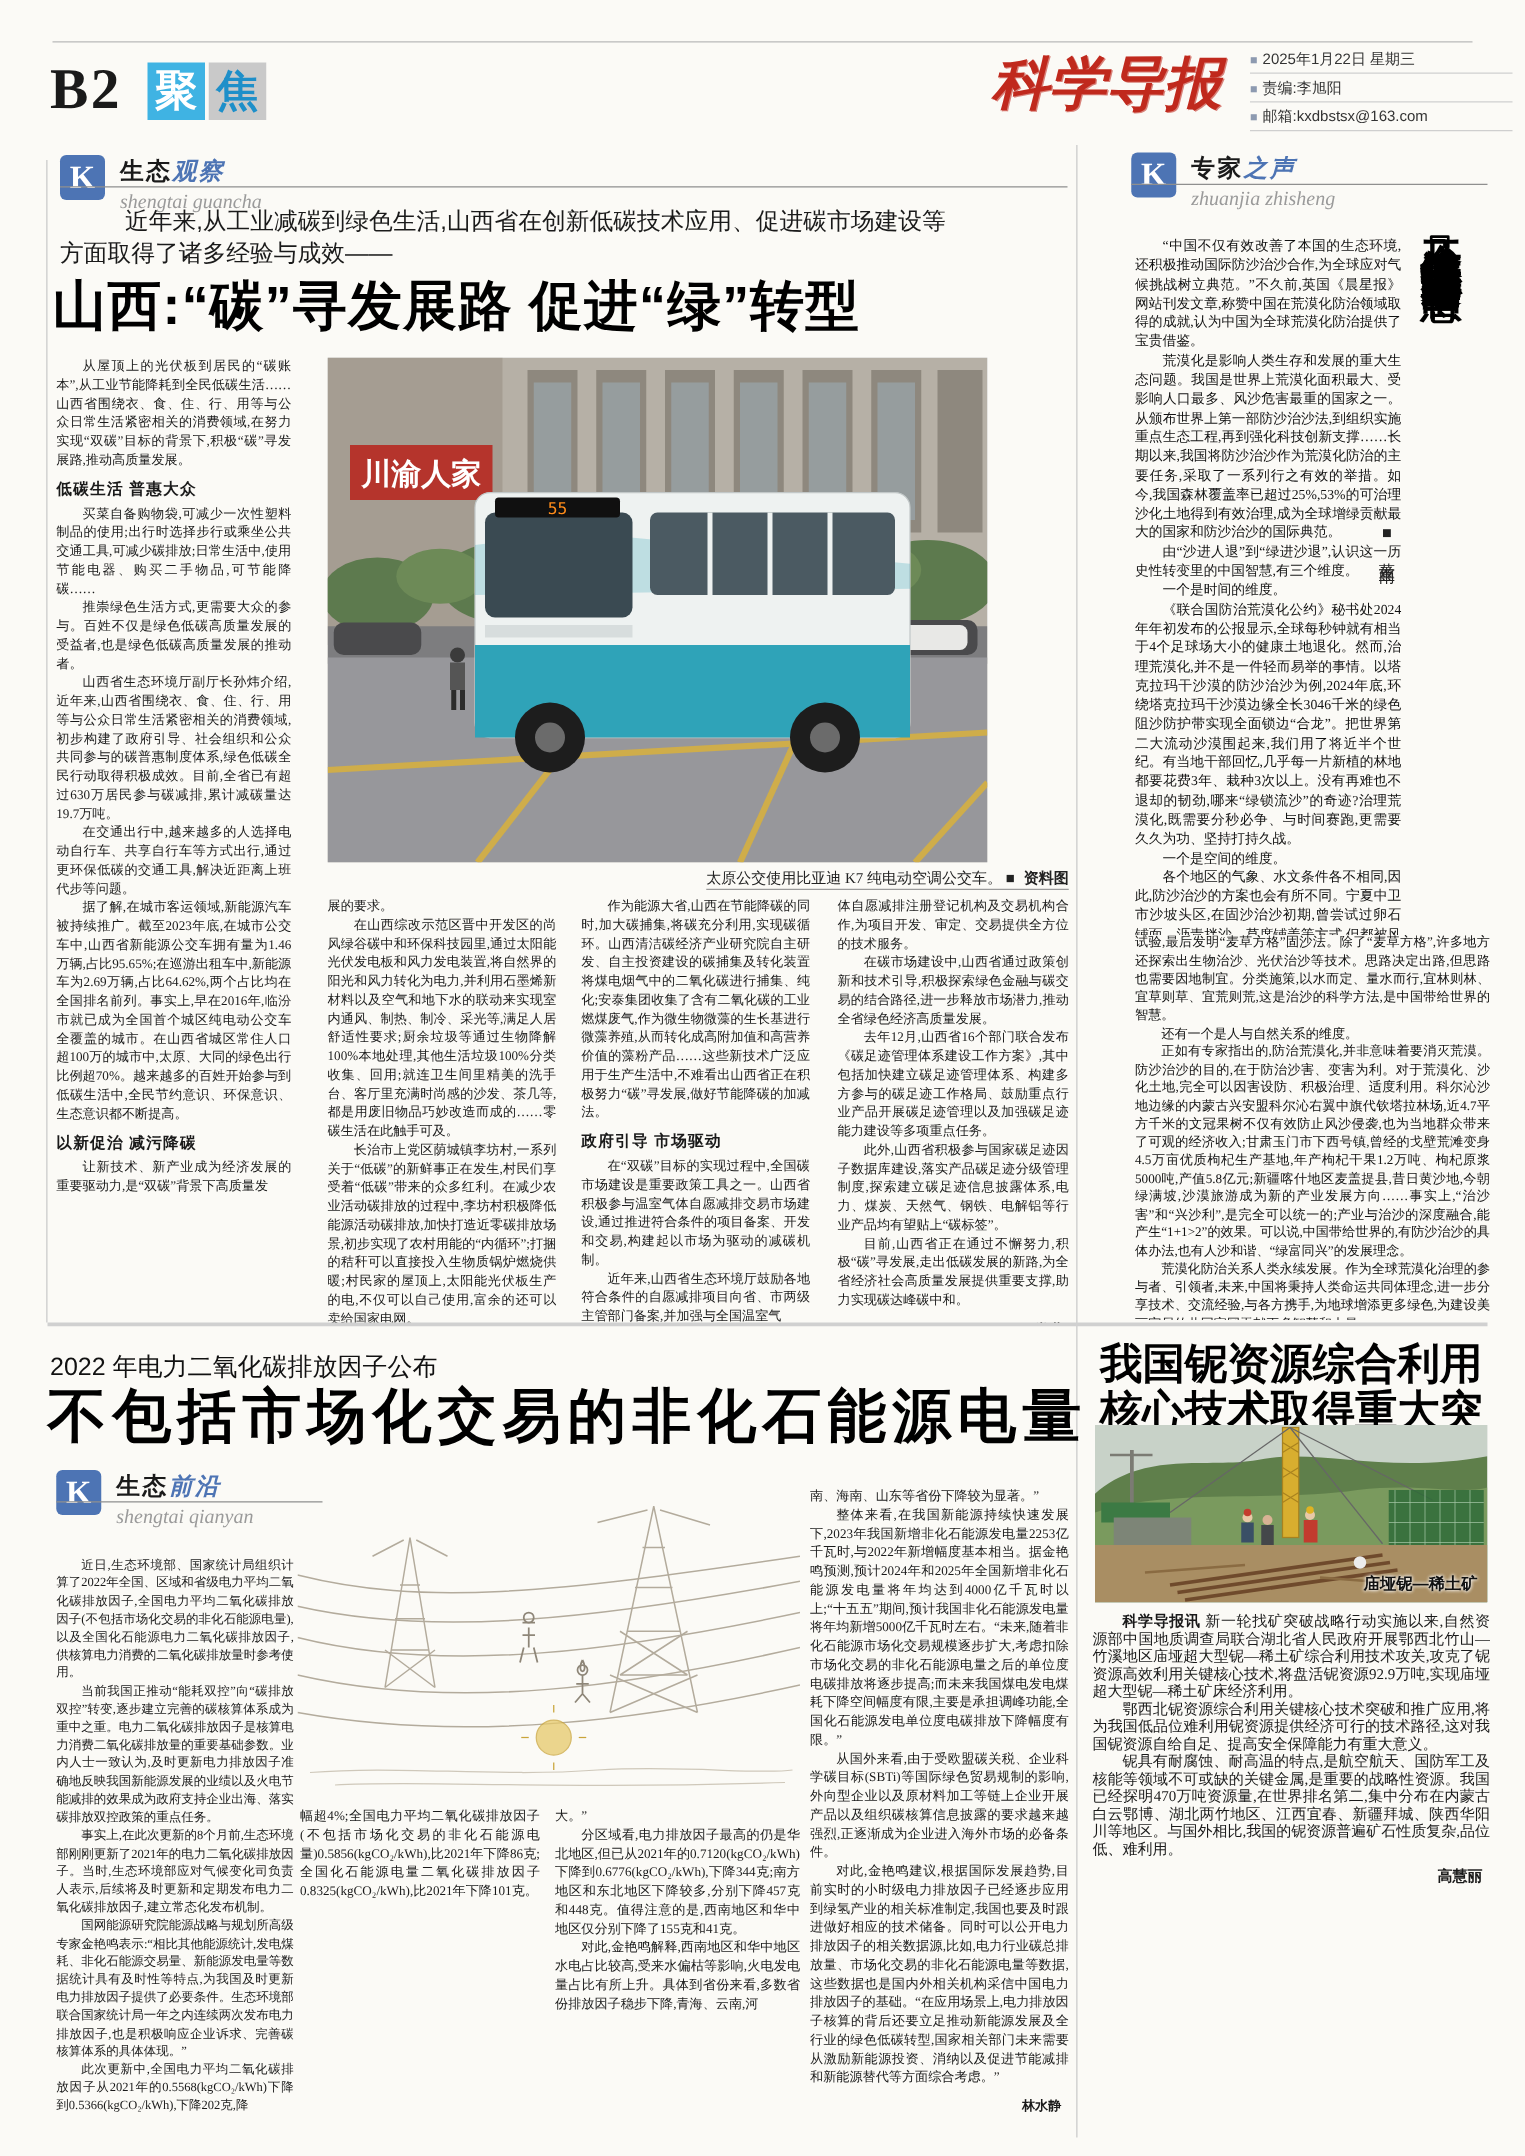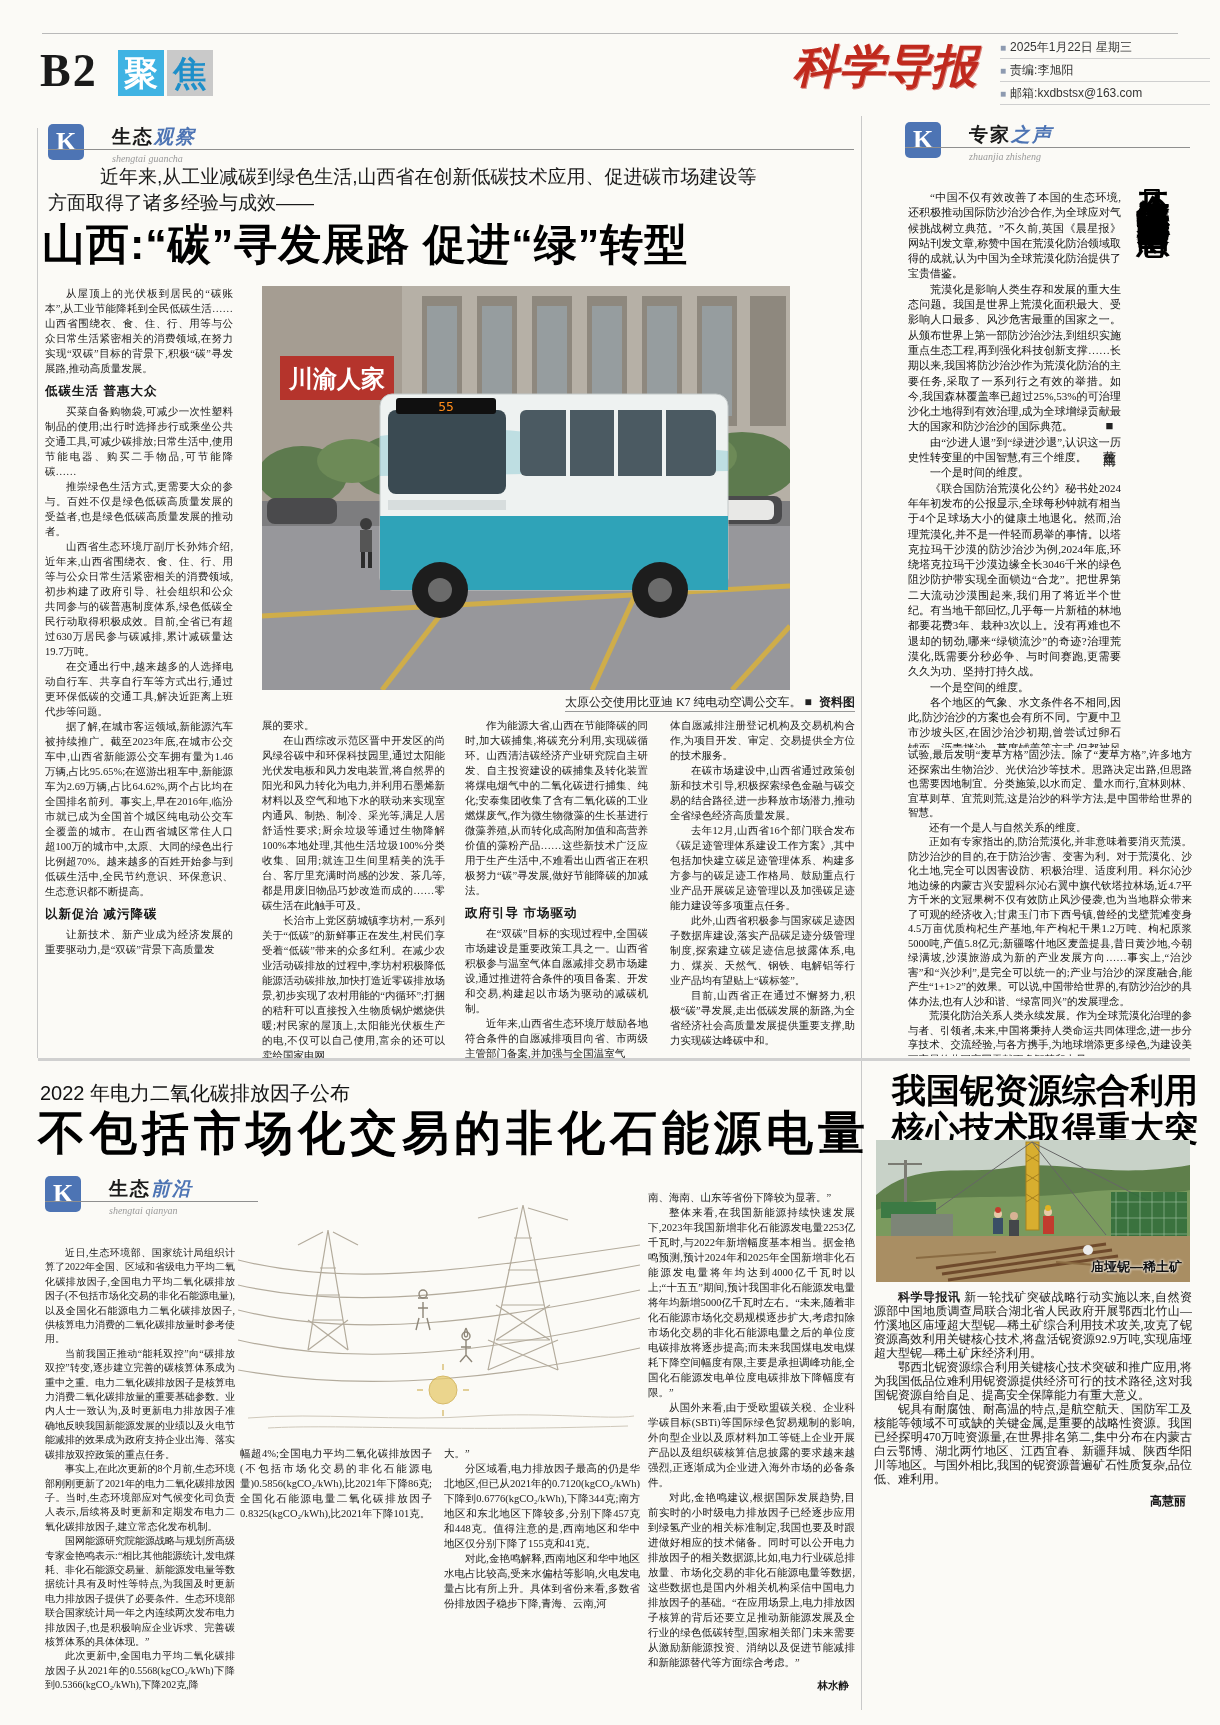--- a/index.html
+++ b/index.html
@@ -16,24 +16,24 @@
   .masthead{color:#c0291d;font-size:46px;font-weight:bold;font-style:italic;
             font-family:"Liberation Serif",serif;text-shadow:1px 1px 0 #d8827a;}
   .infoblock{font-size:12px;color:#333;font-family:Liberation Sans, sans-serif;margin-left:48px;}
   .infoblock .row{padding:3px 0 2px 0;border-bottom:1px solid #cfcfcf;white-space:nowrap;}
   .infoblock .sq{color:#8d9ab0;font-size:10px;margin-right:4px;}
   
   .klabel{height:46px;}
   .kbadge{display:inline-block;width:36px;height:36px;background:#4d74b4;color:#fff;border-radius:5px;
           text-align:center;line-height:36px;font-size:26px;font-weight:bold;
           font-family:"Liberation Serif",serif;vertical-align:top;}
-  .kname{display:inline-block;margin-left:24px;vertical-align:top;}
+  .kname{display:inline-block;margin-left:8px;vertical-align:top;}
   .kname .cn{font-size:19px;font-weight:bold;letter-spacing:2px;font-family:"Liberation Sans",sans-serif;}
   .kname .cnb{color:#4d74b4;font-style:italic;}
-  .kname .py{font-size:10px;font-style:italic;color:#9a9a9a;margin-top:3px;font-family:"Liberation Serif",serif;}
+  .kname .py{font-size:16px;font-style:italic;color:#9a9a9a;margin-top:3px;font-family:"Liberation Serif",serif;}
   .klabel-line{height:1px;background:#8f8f8f;}
   
   .coltext{font-size:10.5px;line-height:15px;text-align:justify;overflow:hidden;}
   .coltext .it-p{text-indent:2em;}
   .coltext .it-c{text-indent:0;}
   .coltext .it-h{font-weight:bold;font-family:"Liberation Sans",sans-serif;font-size:12.5px;
                  margin:8px 0 5px 0;letter-spacing:1px;}
   .coltext .it-b{text-align:right;font-weight:bold;font-family:"Liberation Sans",sans-serif;margin-top:8px;padding-right:6px;}
   .coltext b{font-family:"Liberation Sans",sans-serif;}
   .serifart{font-size:11px;line-height:15.3px;color:#111;}
@@ -41,21 +41,21 @@
   .headline-xl{font-family:"Liberation Sans","DejaVu Sans",sans-serif;font-weight:bold;color:#000;}
   .kicker{font-family:"Liberation Sans",sans-serif;color:#111;}
   .caption{font-size:12px;color:#222;}
   .caption .credit{font-weight:bold;font-family:Liberation Mono, monospace;}
   .vheadline{writing-mode:vertical-rl;font-family:"Liberation Sans","DejaVu Sans",sans-serif;
              font-weight:bold;font-size:33px;line-height:1.55;letter-spacing:2px;color:#000;}
   .vbyline{writing-mode:vertical-rl;font-size:13px;color:#222;letter-spacing:2px;}
   .photo-frame{overflow:hidden;background:#ddd;}
   .nb-caption{position:absolute;right:8px;bottom:6px;color:#111;font-weight:bold;
               font-family:"Liberation Sans",sans-serif;font-size:13px;text-shadow:0 0 3px #fff,0 0 3px #fff;}
-  .center{text-align:center;margin-left:12px;}
+  .center{text-align:center;}
 </style>
 </head>
 <body>
 
 <div class="abs rule" style="left:42px;top:33px;width:1136px;height:1px"></div>
 <div class="abs b2" style="left:40px;top:44px">B2</div>
 <div class="abs" style="left:118px;top:50px">
   <span class="logo-box logo-ju">聚</span><span class="logo-box logo-jiao">焦</span>
 </div>
 <div class="abs masthead" style="left:793px;top:36px">科学导报</div>

